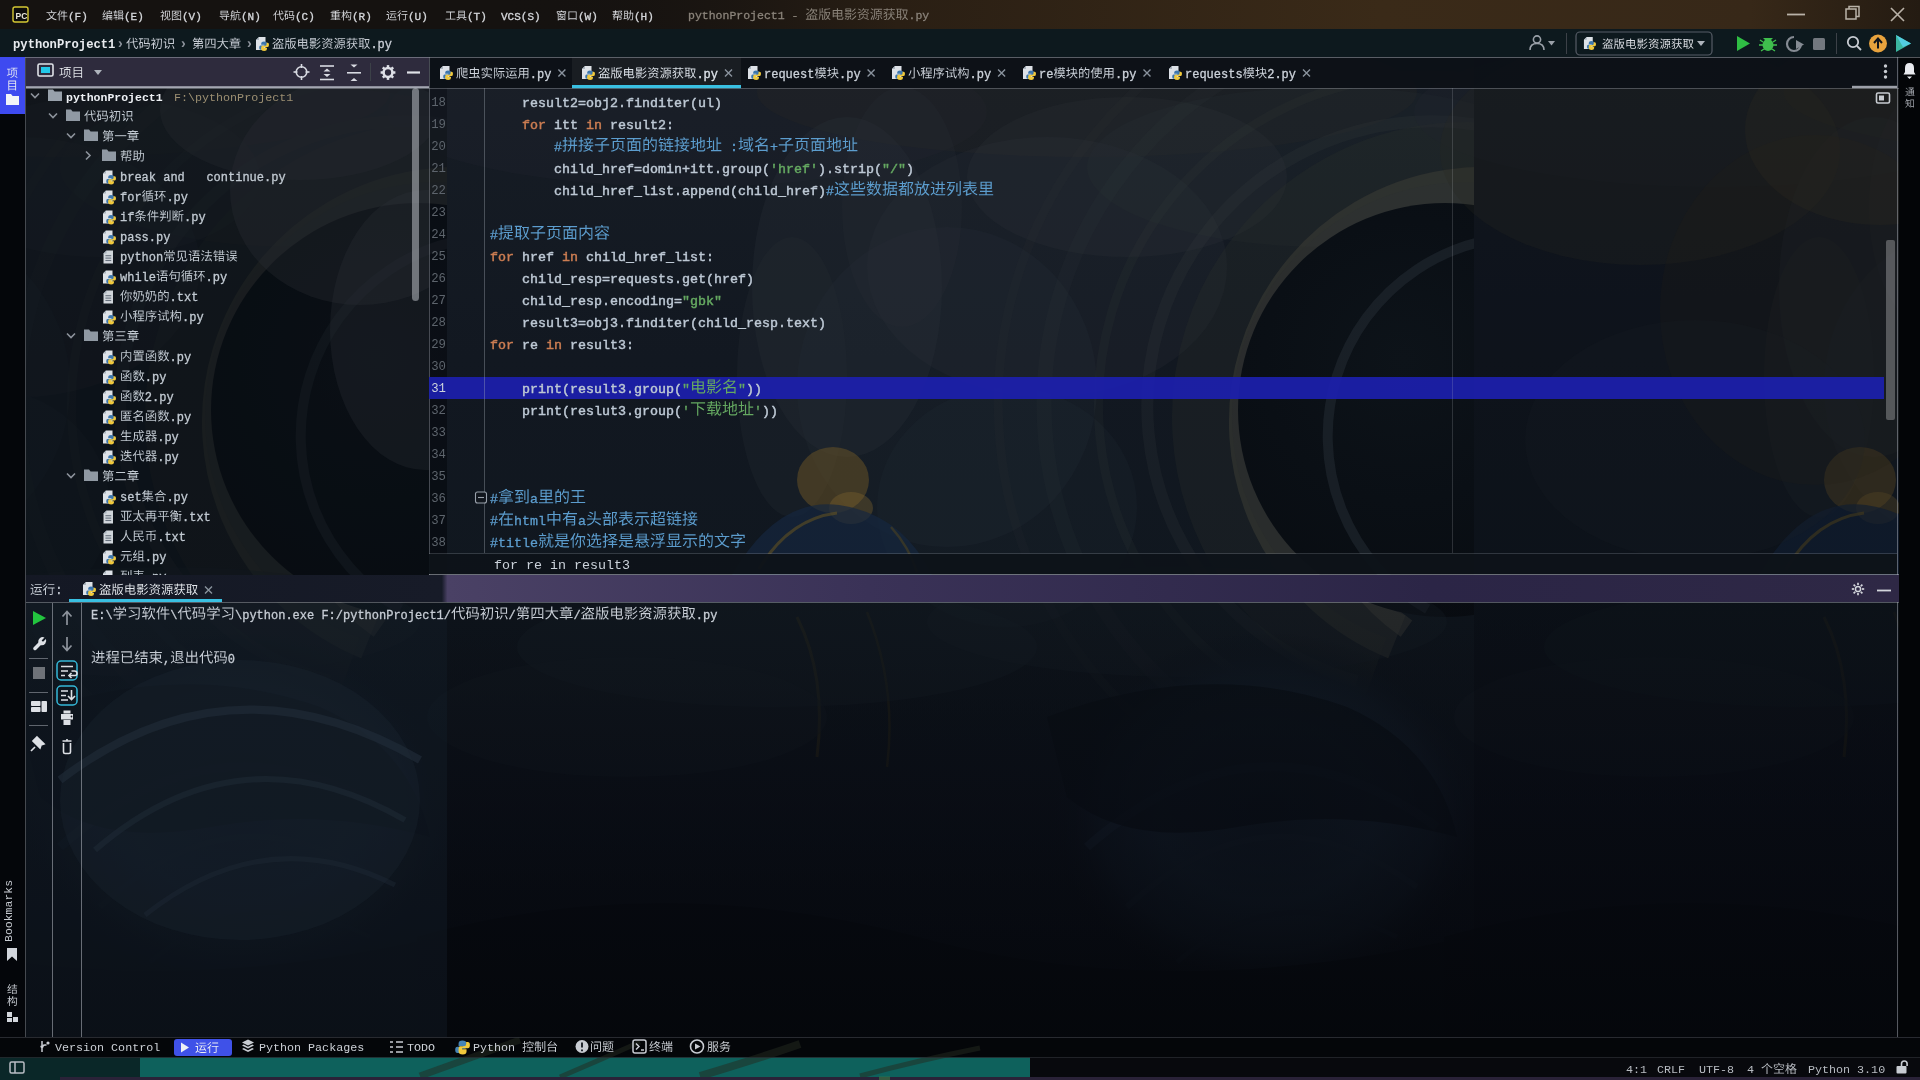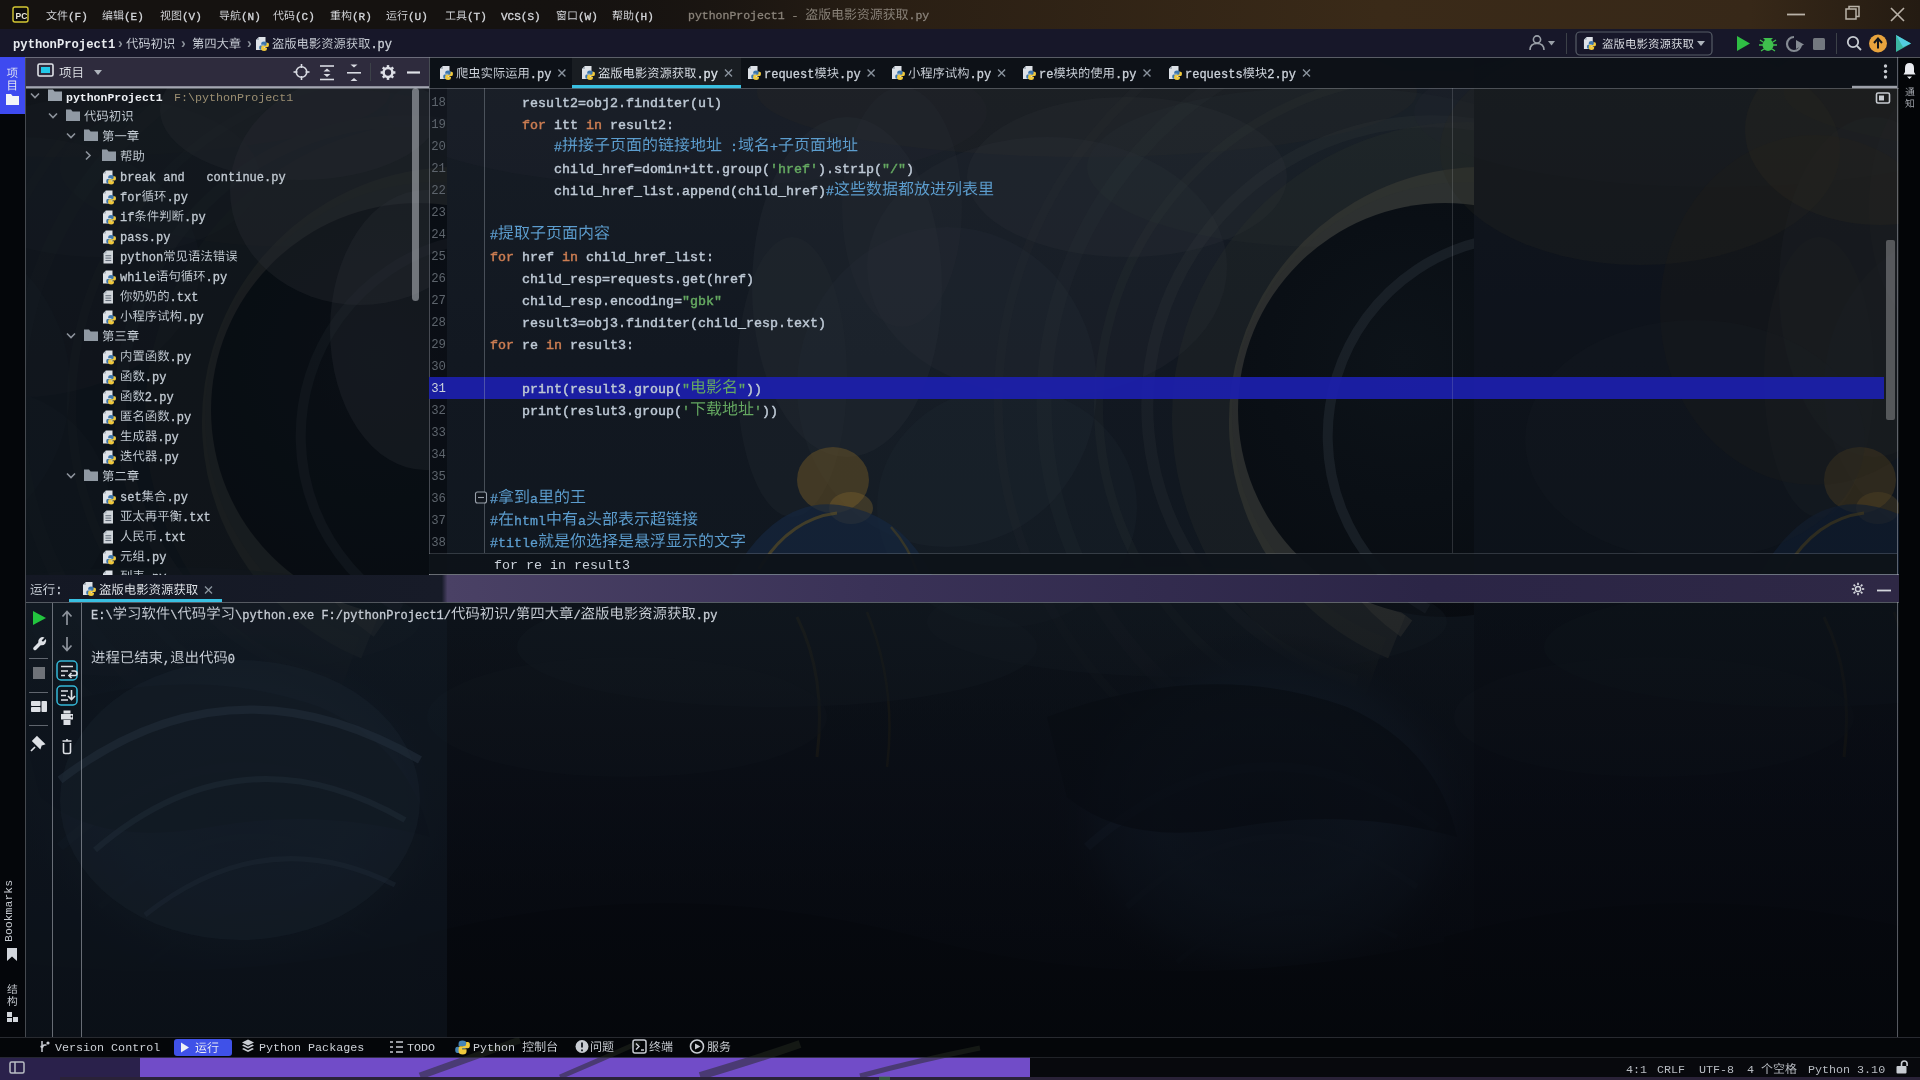--- a/index.html
+++ b/index.html
@@ -1,14 +1,14 @@
 <!DOCTYPE html>
 <html><head><meta charset="utf-8"><style>
 html,body{margin:0;padding:0;background:#000;}
-#root{position:relative;width:1920px;height:1080px;overflow:hidden;background:#8b5cf6;}
+#root{position:relative;width:1920px;height:1080px;overflow:hidden;background:#0f766e;}
 svg{display:block;}
 </style></head><body>
 <div id="root">
 <svg width="1920" height="1080" viewBox="0 0 1920 1080">
 <defs>
 <radialGradient id="hole" cx="0.40" cy="0.38" r="0.68">
           <stop offset="0" stop-color="#0d1319"></stop>
           <stop offset="0.5" stop-color="#0a0f15"></stop>
           <stop offset="1" stop-color="#080c11"></stop>
         </radialGradient>

